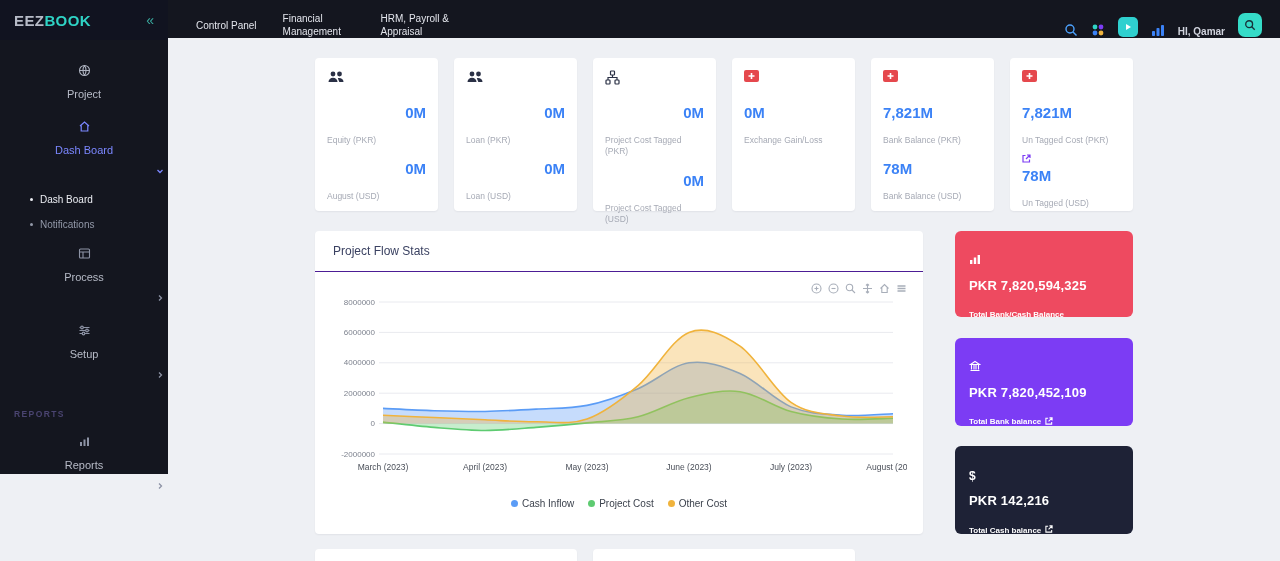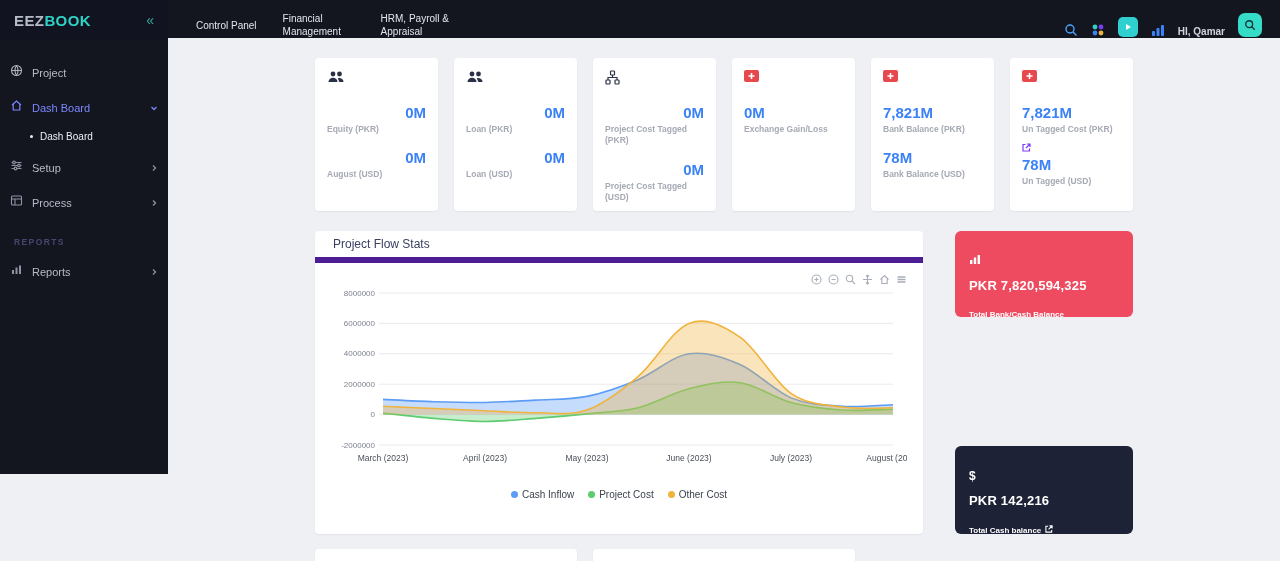--- a/index.html
+++ b/index.html
@@ -6,21 +6,21 @@
   html,body { width:1280px; height:561px; overflow:hidden; }
   body { font-family:"Liberation Sans", sans-serif; background:#eef0f4; display:flex; }
 
   
   .sidebar { width:168px; min-width:168px; height:474px; background:#14161f; color:#b7bbc7; }
   .logo-row { height:40px; display:flex; align-items:center; justify-content:space-between; padding:0 14px; background:#111320; }
   .logo { font-size:15px; font-weight:800; letter-spacing:.4px; }
   .logo .p2 { color:#2fd3c5; }
   .collapse { color:#3aa99e; font-size:14px; cursor:pointer; }
   .nav { padding-top:14px; }
-  .nav-item { display:flex; align-items:flex-end; gap:9px; padding:10px 10px; font-size:11px; color:#b7bbc7; cursor:pointer; }
+  .nav-item { display:flex; align-items:center; gap:9px; padding:10px 4px; font-size:11px; color:#b7bbc7; cursor:pointer;flex-direction:column; }
   .nav-item svg { flex:none; }
   .nav-item .chev { margin-left:auto; }
   .nav-item.active { color:#7b87ff; }
   .sub-item { display:flex; align-items:center; gap:7px; padding:7px 14px 7px 30px; font-size:10px; color:#9298a8; cursor:pointer; }
   .sub-item.current { color:#eceef3; }
   .sub-item::before { content:""; width:3px; height:3px; border-radius:50%; background:currentColor; flex:none; }
   .section-label { padding:18px 14px 6px; font-size:8.5px; letter-spacing:1.4px; color:#4a4470; font-weight:700; }
 
   
   .main { flex:1; display:flex; flex-direction:column; }
@@ -36,28 +36,28 @@
 
   
   .content { flex:1; padding-top:20px; }
   .container { width:818px; margin:0 auto; }
   .card { background:#fff; border-radius:4px; box-shadow:0 1px 2px rgba(20,22,40,.06); }
 
   .stat-row { display:flex; gap:16px; margin-bottom:20px; }
   .stat-card { width:123px; height:153px; padding:12px; }
   .stat-icon { height:18px; margin-bottom:16px; display:flex; align-items:flex-start; }
   .stat-value { font-size:15px; font-weight:700; color:#3b82f6; }
-  .stat-label { font-size:8.5px; color:#a6aab5; margin-top:3px; line-height:1.35;font-weight:bold; }
+  .stat-label { font-size:8.5px; color:#a6aab5; margin-top:14px; line-height:1.35; }
   .stat-gap { height:14px; }
   .align-r .stat-value { text-align:right; }
   .mini-link { margin-top:3px; }
 
   .mid-row { display:flex; justify-content:space-between; }
   .chart-card { width:608px; height:303px; }
-  .chart-head { padding:6px 18px; font-size:12px; color:#3a4161; border-bottom:6px solid #4c1d95; }
+  .chart-head { padding:13px 18px; font-size:12px; color:#3a4161; border-bottom:1px solid #4c1d95; }
   .chart-body { padding:8px 16px 10px; }
   .modebar { display:flex; justify-content:flex-end; gap:6px; height:14px; }
   .modebar svg { cursor:pointer; }
   .legend { display:flex; justify-content:center; gap:14px; margin-top:2px; font-size:10px; color:#3c424d; }
   .lg-item { display:flex; align-items:center; gap:4px; cursor:pointer; }
   .lg-dot { width:7px; height:7px; border-radius:50%; display:inline-block; }
 
   .right-col { width:178px; display:flex; flex-direction:column; justify-content:space-between; }
   .sum-card { border-radius:6px; padding:20px 14px; color:#fff; cursor:default; }
   .sum-red { background:#ee4a60; height:86px; }
@@ -92,38 +92,41 @@
             <path d="M2 6 L6.5 2 L11 6 M3.2 5.4 V11 H9.8 V5.4"></path>
           </svg></span>
       <span>Dash Board</span>
       <span class="chev"><svg width="8" height="8" viewBox="0 0 8 8" fill="none" stroke="#7b87ff" stroke-width="1.3">
             <path d="M1.5 3 L4 5.5 L6.5 3"></path>
           </svg></span>
     </div>
     <div class="sub-item current">
       <span>Dash Board</span>
     </div>
+    <div class="sub-item">
+      <span>Notifications</span>
+    </div>
+    <div class="nav-item">
+      <span><svg width="13" height="13" viewBox="0 0 13 13" fill="none" stroke="#8d93a5" stroke-width="1.1">
+            <rect x="1.5" y="2" width="10" height="9" rx="1"></rect>
+            <path d="M1.5 5h10M5 5v6"></path>
+          </svg></span>
+      <span>Process</span>
+      <span class="chev"><svg width="8" height="8" viewBox="0 0 8 8" fill="none" stroke="#8d93a5" stroke-width="1.3">
+            <path d="M3 1.5 L5.5 4 L3 6.5"></path>
+          </svg></span>
+    </div>
     <div class="nav-item">
       <span><svg width="13" height="13" viewBox="0 0 13 13" fill="none" stroke="#8d93a5" stroke-width="1.2">
             <path d="M1.5 3.5h10M1.5 6.5h10M1.5 9.5h10"></path>
             <circle cx="4" cy="3.5" r="1.3" fill="#14161f"></circle>
             <circle cx="9" cy="6.5" r="1.3" fill="#14161f"></circle>
             <circle cx="5.5" cy="9.5" r="1.3" fill="#14161f"></circle>
           </svg></span>
       <span>Setup</span>
-      <span class="chev"><svg width="8" height="8" viewBox="0 0 8 8" fill="none" stroke="#8d93a5" stroke-width="1.3">
-            <path d="M3 1.5 L5.5 4 L3 6.5"></path>
-          </svg></span>
-    </div>
-    <div class="nav-item">
-      <span><svg width="13" height="13" viewBox="0 0 13 13" fill="none" stroke="#8d93a5" stroke-width="1.1">
-            <rect x="1.5" y="2" width="10" height="9" rx="1"></rect>
-            <path d="M1.5 5h10M5 5v6"></path>
-          </svg></span>
-      <span>Process</span>
       <span class="chev"><svg width="8" height="8" viewBox="0 0 8 8" fill="none" stroke="#8d93a5" stroke-width="1.3">
             <path d="M3 1.5 L5.5 4 L3 6.5"></path>
           </svg></span>
     </div>
     <div class="section-label">REPORTS</div>
     <div class="nav-item">
       <span><svg width="13" height="13" viewBox="0 0 13 13" fill="#8d93a5">
             <rect x="2" y="7" width="2" height="4"></rect>
             <rect x="5.5" y="4.5" width="2" height="6.5"></rect>
             <rect x="9" y="2.5" width="2" height="8.5"></rect>
@@ -342,20 +345,32 @@
             <span><svg width="12" height="11" viewBox="0 0 12 11" fill="#ffffff">
                   <rect x="1" y="6" width="2.4" height="4"></rect>
                   <rect x="4.8" y="3.5" width="2.4" height="6.5"></rect>
                   <rect x="8.6" y="1" width="2.4" height="9"></rect>
                 </svg></span>
             <div class="sum-value">PKR 7,820,594,325</div>
             <div class="sum-label">
                 <span>Total Bank/Cash Balance</span>
               </div>
           </div>
+          <div class="sum-card sum-purple">
+            <span><svg width="12" height="12" viewBox="0 0 12 12" fill="none" stroke="#ffffff" stroke-width="1.1">
+                  <path d="M1.5 4.5 L6 1.5 L10.5 4.5 H1.5 Z M2.5 4.5v5M5 4.5v5M7 4.5v5M9.5 4.5v5M1.5 10.5h9"></path>
+                </svg></span>
+            <div class="sum-value">PKR 7,820,452,109</div>
+            <div class="sum-label">
+              <span>Total Bank balance</span>
+              <span><svg width="8" height="8" viewBox="0 0 9 9" fill="none" stroke="#ffffff" stroke-width="1.2">
+                    <path d="M3.5 1.5H1v6.5h6.5V5.5M5 1h3v3M8 1 L4 5"></path>
+                  </svg></span>
+            </div>
+          </div>
           <div class="sum-card sum-dark">
             <span style="font-size:12px;font-weight:800;color:#ffffff;">$</span>
             <div class="sum-value">PKR 142,216</div>
             <div class="sum-label">
               <span>Total Cash balance</span>
               <span><svg width="8" height="8" viewBox="0 0 9 9" fill="none" stroke="#ffffff" stroke-width="1.2">
                     <path d="M3.5 1.5H1v6.5h6.5V5.5M5 1h3v3M8 1 L4 5"></path>
                   </svg></span>
             </div>
           </div>

